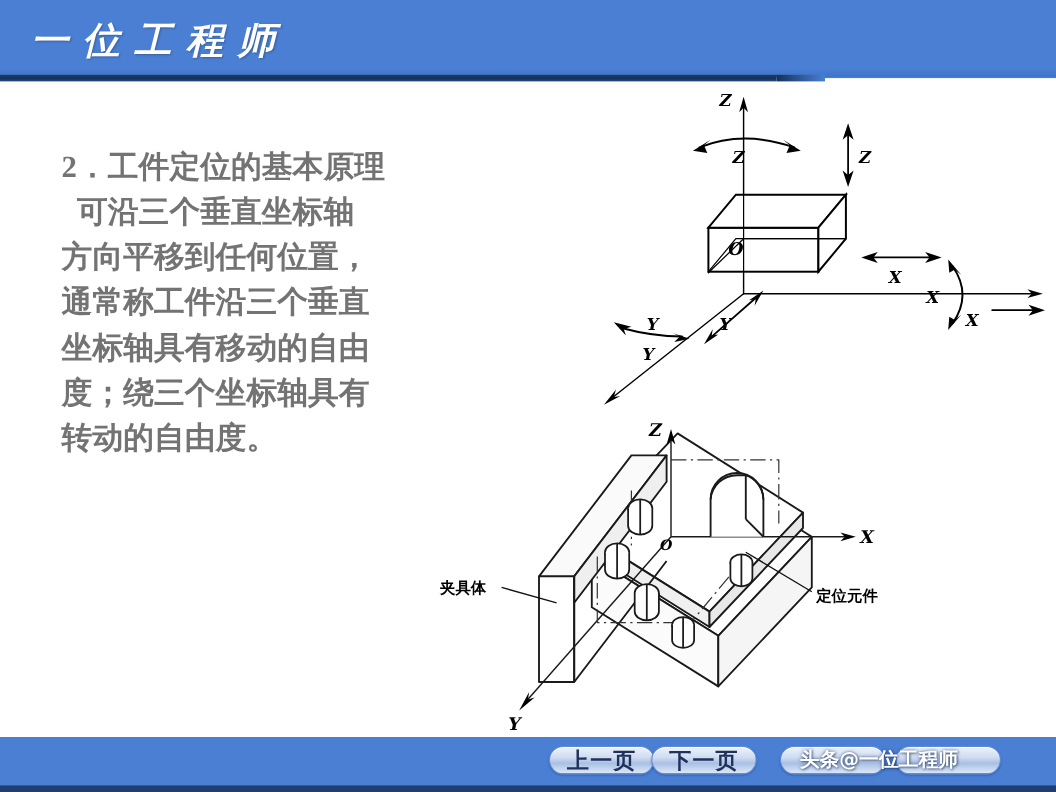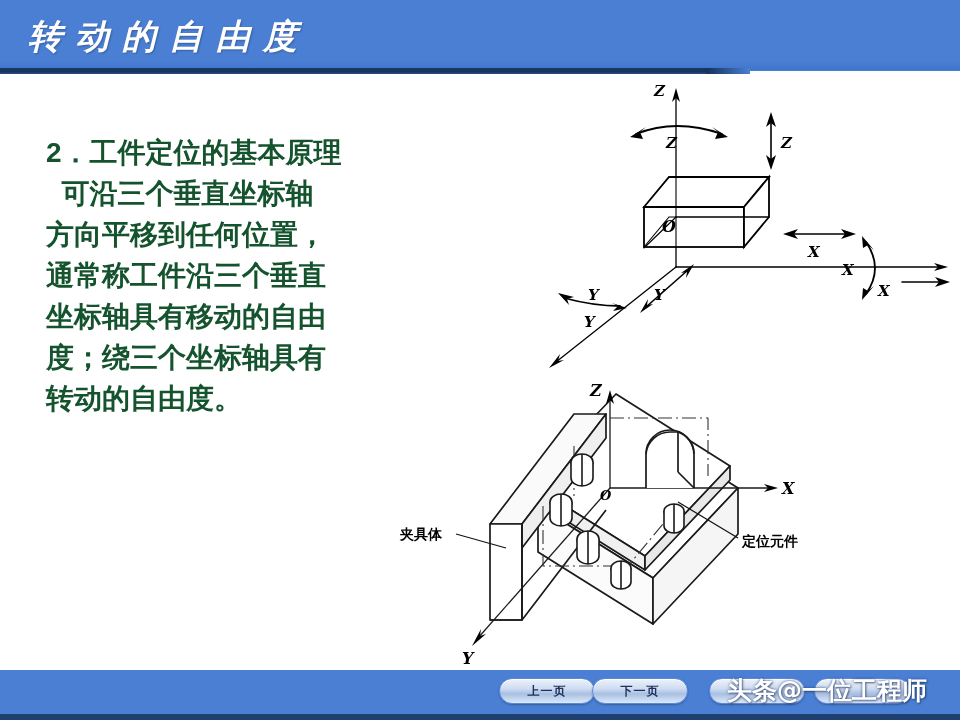--- a/index.html
+++ b/index.html
@@ -54,27 +54,27 @@
   #header-band-right {
     position: absolute;
     left: 706px; top: 0;
     width: 254px; height: 71px;
     background: #4a7fd4;
   }
 
   
   #body-text {
     position: absolute;
-    left: 46px; top: 132px;
+    left: 56px; top: 132px;
     width: 390px;
-    font-family: Liberation Sans, sans-serif;
+    font-family: Liberation Serif, serif;
     font-size: 28px;
     font-weight: 700;
     line-height: 41px;
-    color: #14532d;
+    color: #737373;
     white-space: pre-wrap;
     letter-spacing: 0px;
   }
 
   
   .figure { position: absolute; }
   #figure-dof { left: 536px; top: 82px; width: 424px; height: 296px; }
   #figure-fixture { left: 378px; top: 376px; width: 520px; height: 296px; }
   .figure svg { display: block; }
 
@@ -94,57 +94,57 @@
   .nav-btn {
     position: absolute;
     top: 678px;
     width: 96px; height: 26px;
     border-radius: 13px;
     border: 1px solid #5d8ad8;
     background: linear-gradient(180deg, #eef3fb 0%, #cfdcf1 40%, #a9c0e4 62%, #dde8f7 100%);
     box-shadow: inset 0 1px 0 #ffffff, 0 1px 2px rgba(0,0,0,0.25);
     color: #20325c;
     font-family: "DejaVu Sans", "Liberation Sans", sans-serif;
-    font-size: 12px;
+    font-size: 20px;
     font-weight: 700;
     line-height: 24px;
     text-align: center;
     letter-spacing: 1px;
     cursor: pointer;
     padding: 0;
   }
   #nav-prev { left: 499px; }
   #nav-next { left: 592px; }
   #nav-extra-a { left: 709px; }
   #nav-extra-b { left: 814px; }
 
   #watermark {
     position: absolute;
     left: 727px; top: 676px;
     width: 230px; height: 34px;
     color: #ffffff;
     font-family: "DejaVu Sans", "Liberation Sans", sans-serif;
-    font-size: 25px;
+    font-size: 18px;
     font-weight: 700;
     line-height: 30px;
     white-space: nowrap;
     text-shadow: 0 0 3px rgba(40,70,130,0.9), 1px 1px 2px rgba(0,0,0,0.4);
     pointer-events: none;
   }
 </style>
 </head>
 <body>
 
 <div id="slide">
 
   <div id="header-band-right"></div>
   <div id="header-band">
     <div id="header-band-inner"></div>
   </div>
-  <div id="header-title">转动的自由度</div>
+  <div id="header-title">一位工程师</div>
   <div id="header-underline"></div>
   <div id="header-underline-tail"></div>
 
   <div id="body-text">2．工件定位的基本原理
   可沿三个垂直坐标轴
 方向平移到任何位置，
 通常称工件沿三个垂直
 坐标轴具有移动的自由
 度；绕三个坐标轴具有
 转动的自由度。</div>

